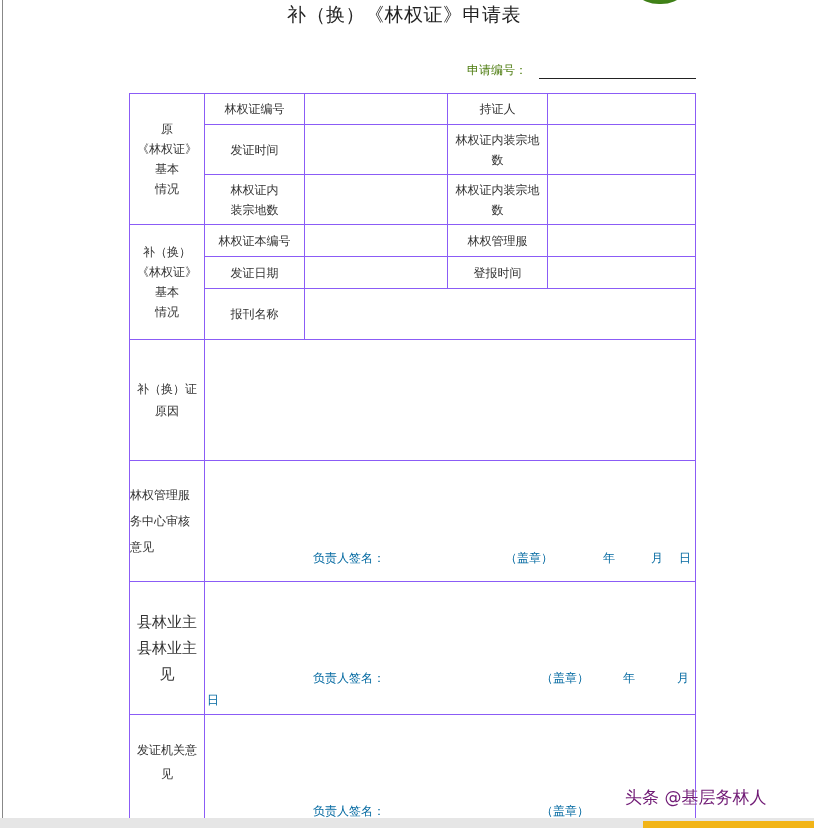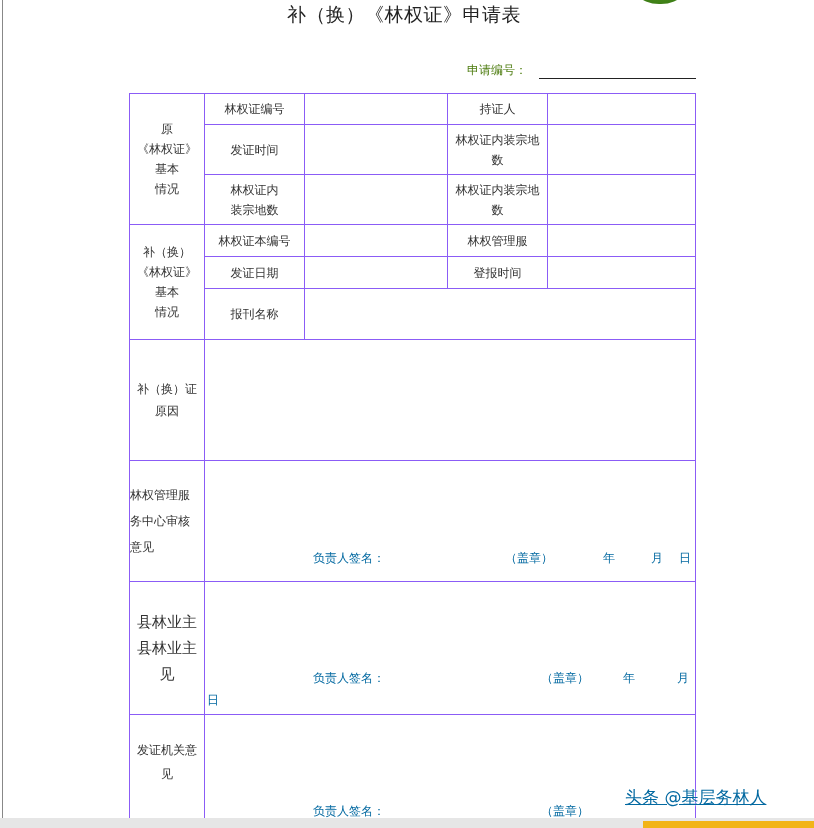--- a/index.html
+++ b/index.html
@@ -9,21 +9,21 @@
     .title{position:absolute;left:287px;top:2px;font-size:19px;color:#222;letter-spacing:0.5px;}
     .appno{position:absolute;left:467px;top:62px;font-size:12px;color:#4d7c0f;}
     .appno-line{position:absolute;left:539px;top:78px;width:157px;height:1px;background:#222;}
     table{position:absolute;left:129px;top:93px;border-collapse:collapse;table-layout:fixed;}
     td{border:1px solid #8b5cf6;font-size:12px;color:#333;text-align:center;padding:0;line-height:20px;vertical-align:middle;}
     .c-left{text-align:left;}
     .sig{position:absolute;font-size:12px;color:#0369a1;}
     .big{font-size:15px;line-height:26px;}
     .bottom-bar{position:absolute;left:0;top:818px;width:814px;height:10px;background:#e6e6e6;}
     .bottom-accent{position:absolute;left:643px;top:821px;width:171px;height:7px;background:#f2b417;}
-    .watermark{position:absolute;left:625px;top:786px;font-size:17px;color:#0369a1;text-shadow:0 0 2px #fff;text-decoration:underline;}
+    .watermark{position:absolute;left:625px;top:786px;font-size:17px;color:#701a75;text-shadow:0 0 2px #fff;}
   </style>
 </head>
 <body>
 
 <div class="left-edge"></div>
 <div class="logo"></div>
 
 <div class="title">补（换）《林权证》申请表</div>
 <div class="appno">申请编号：</div>
 <div class="appno-line"></div>

